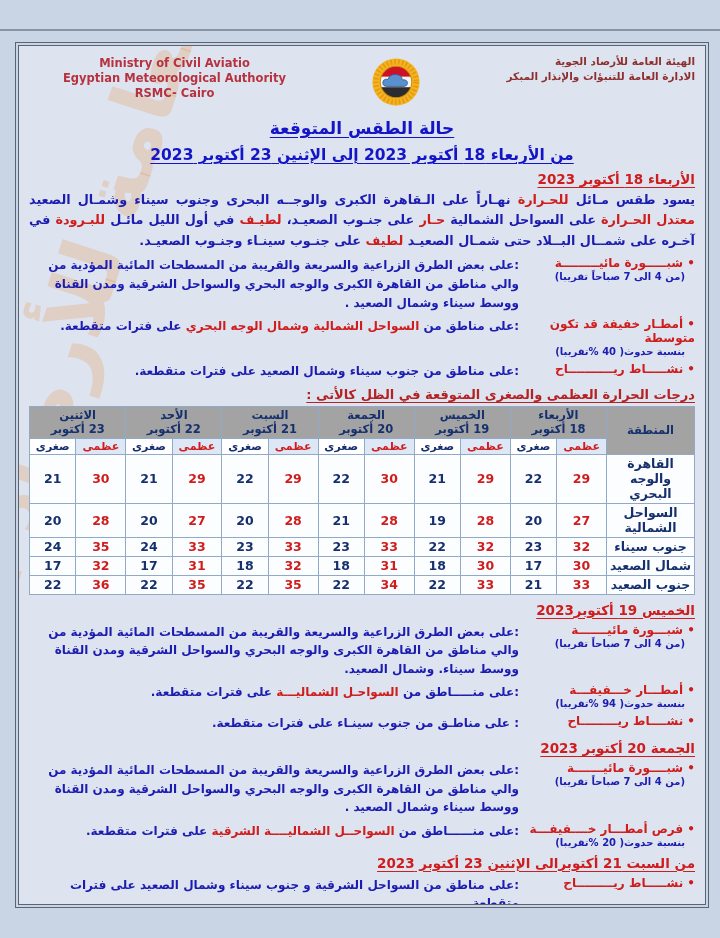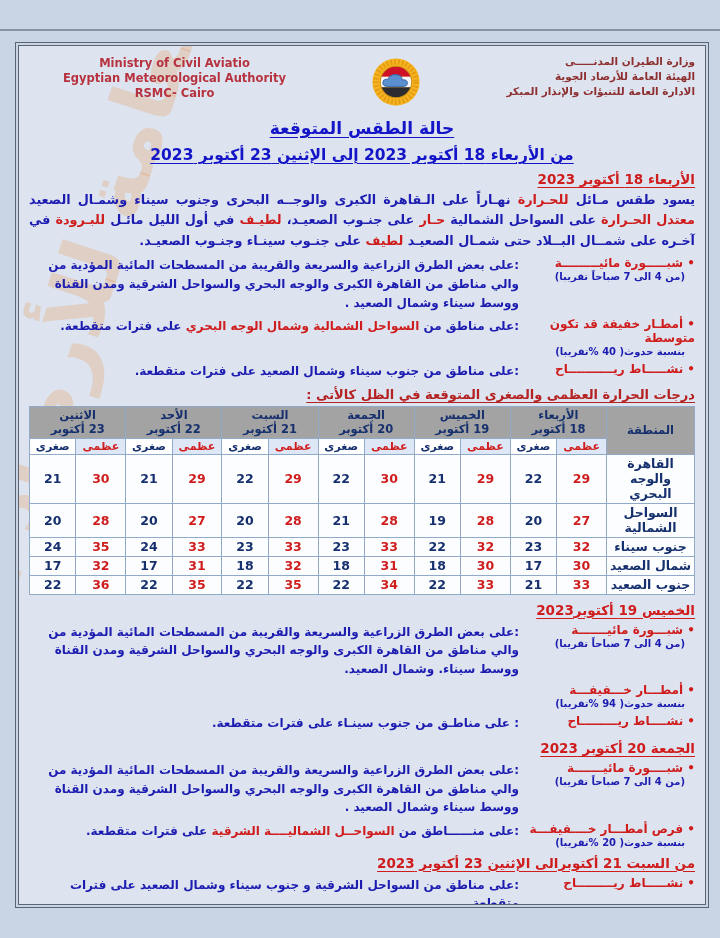--- a/index.html
+++ b/index.html
@@ -101,21 +101,20 @@
           <g clip-path="url(#emb)">
             <rect x="12" y="14" width="40" height="12" fill="#ce1126"></rect>
             <rect x="12" y="26" width="40" height="12" fill="#f3f5f8"></rect>
             <rect x="12" y="38" width="40" height="12" fill="#2c2c30"></rect>
             <path d="M22 37 q-5 0 -5 -4 q0 -5 6 -4 q1.5 -6 9 -5.5 q7 0.5 7 6 q6 -0.5 6 3.5 q0 4 -5 4 z" fill="#5a8fd0" stroke="#2d5f9e" stroke-width="1"></path>
           </g>
           <circle cx="32" cy="32" r="18" fill="none" stroke="#c98e0d" stroke-width="1.2"></circle>
         </svg>
       </div>
       <div class="hdr-ar">
-        <div>وزارة الطيران المدنـــــى</div>
         <div>الهيئة العامة للأرصاد الجوية</div>
         <div>الادارة العامة للتنبؤات والإنذار المبكر</div>
       </div>
     </div>
 
     <div class="title">حالة الطقس المتوقعة</div>
     <div class="subtitle">من الأربعاء 18 أكتوبر 2023 إلى الإثنين 23 أكتوبر 2023</div>
 
     <div id="sections">
         <div class="section">
@@ -272,20 +271,21 @@
               <div class="label-line">• شبـــورة مائيـــــــة</div>
               <div class="label-note">(من 4 الى 7 صباحاً تقريبا)</div>
             </div>
             <div class="bullet-text"><span class="seg-blue">:على بعض الطرق الزراعية والسريعة والقريبة من المسطحات المائية المؤدية من والي مناطق من القاهرة الكبرى والوجه البحري والسواحل الشرقية ومدن القناة  ووسط سيناء. وشمال الصعيد.</span></div>
           </div>
           <div class="bullet">
             <div class="bullet-label">
               <div class="label-line">• أمطـــار خـــفيفـــة</div>
               <div class="label-note">بنسبة حدوث( 94 %تقريبا)</div>
             </div>
+            <div class="bullet-text"><span class="seg-blue">:على منـــــاطق من </span><span class="seg-red">السواحـل الشماليـــة</span><span class="seg-blue"> على فترات متقطعة.</span></div>
           </div>
           <div class="bullet">
             <div class="bullet-label">
               <div class="label-line">• نشــــاط ريـــــــــاح</div>
             </div>
             <div class="bullet-text"><span class="seg-blue">: على مناطـق من جنوب سينـاء على فترات متقطعة.</span></div>
           </div>
         </div>
         <div class="section">
           <div class="sec-heading">الجمعة 20 أكتوبر 2023</div>

